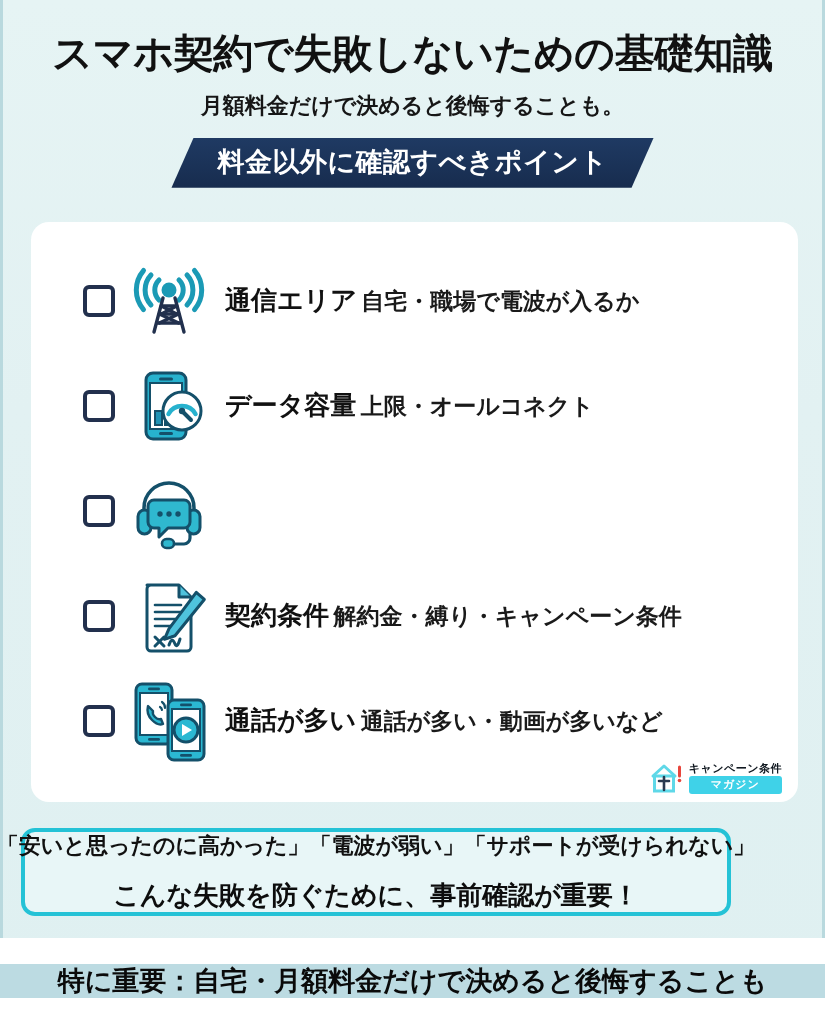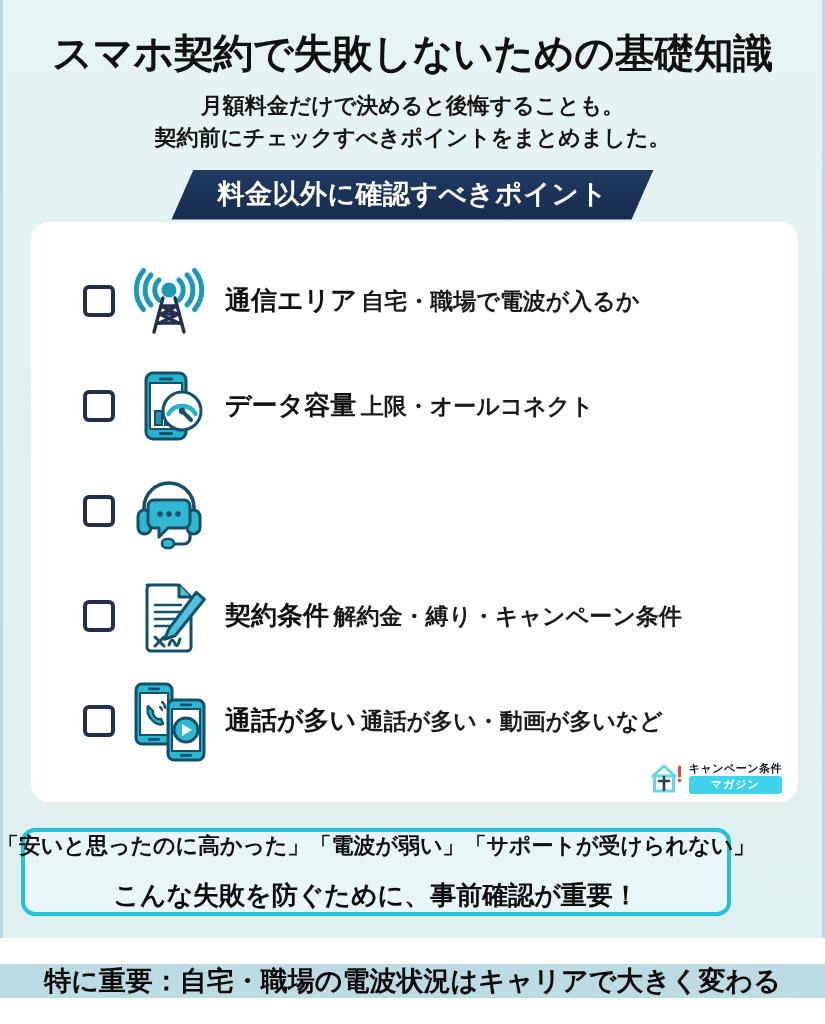--- a/index.html
+++ b/index.html
@@ -235,21 +235,20 @@
 </style>
 </head>
 <body>
 
 <div class="poster">
 
   <div class="header">
     <h1 class="main-title">スマホ契約で失敗しないための基礎知識</h1>
     <div class="sub-lines">
       <div>月額料金だけで決めると後悔することも。</div>
-      <div>契約前にチェックすべきポイントをまとめました。</div>
     </div>
   </div>
 
   <div class="banner-wrap">
     <div class="banner">料金以外に確認すべきポイント</div>
   </div>
 
   <div class="card">
     <ul class="item-list">
 
@@ -405,14 +404,14 @@
 
   <div class="callout">
     <div class="callout-line1">「安いと思ったのに高かった」「電波が弱い」「サポートが受けられない」</div>
     <div class="callout-line2">こんな失敗を防ぐために、事前確認が重要！</div>
   </div>
 
 </div>
 
 <div class="footer" style="position:absolute; left:0; top:938px; width:825px; height:86px;">
   <div class="footer-band"></div>
-  <div class="footer-text">特に重要：自宅・職場の電波状況はキャリアで大きく変わる</div>
+  <div class="footer-text">特に重要：自宅・月額料金だけで決めると後悔することも</div>
 </div>
 
 </body></html>

